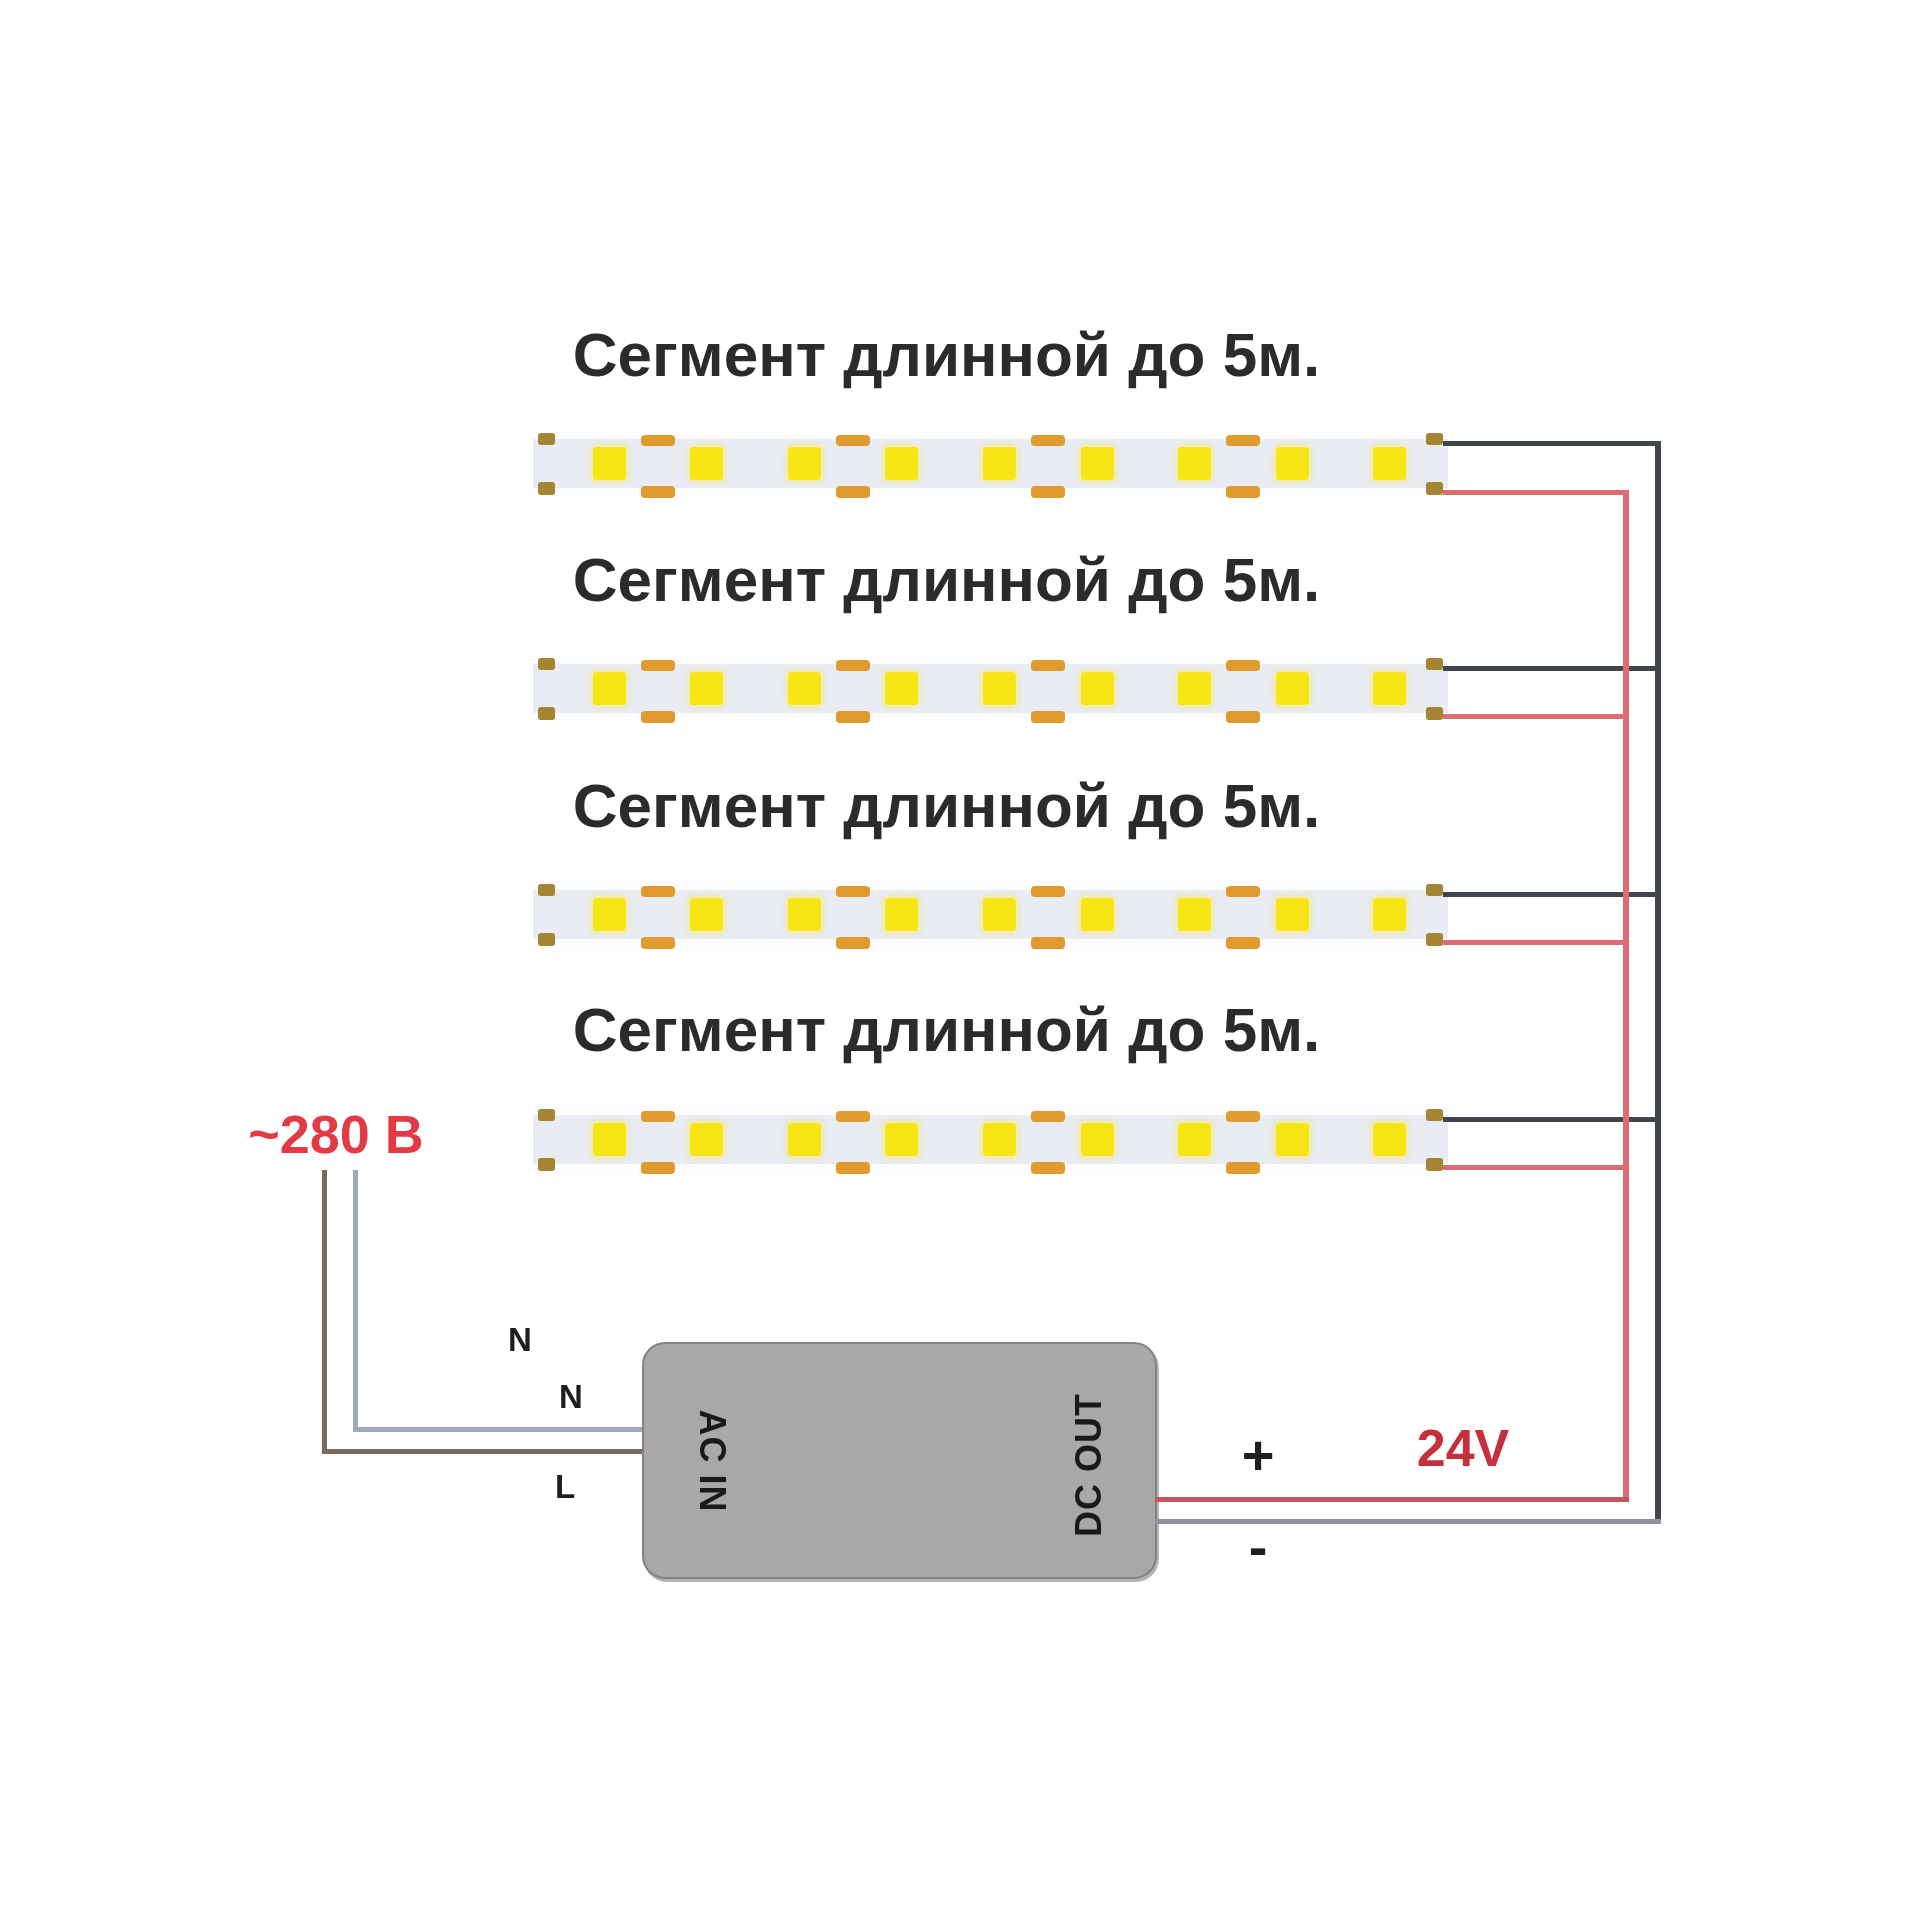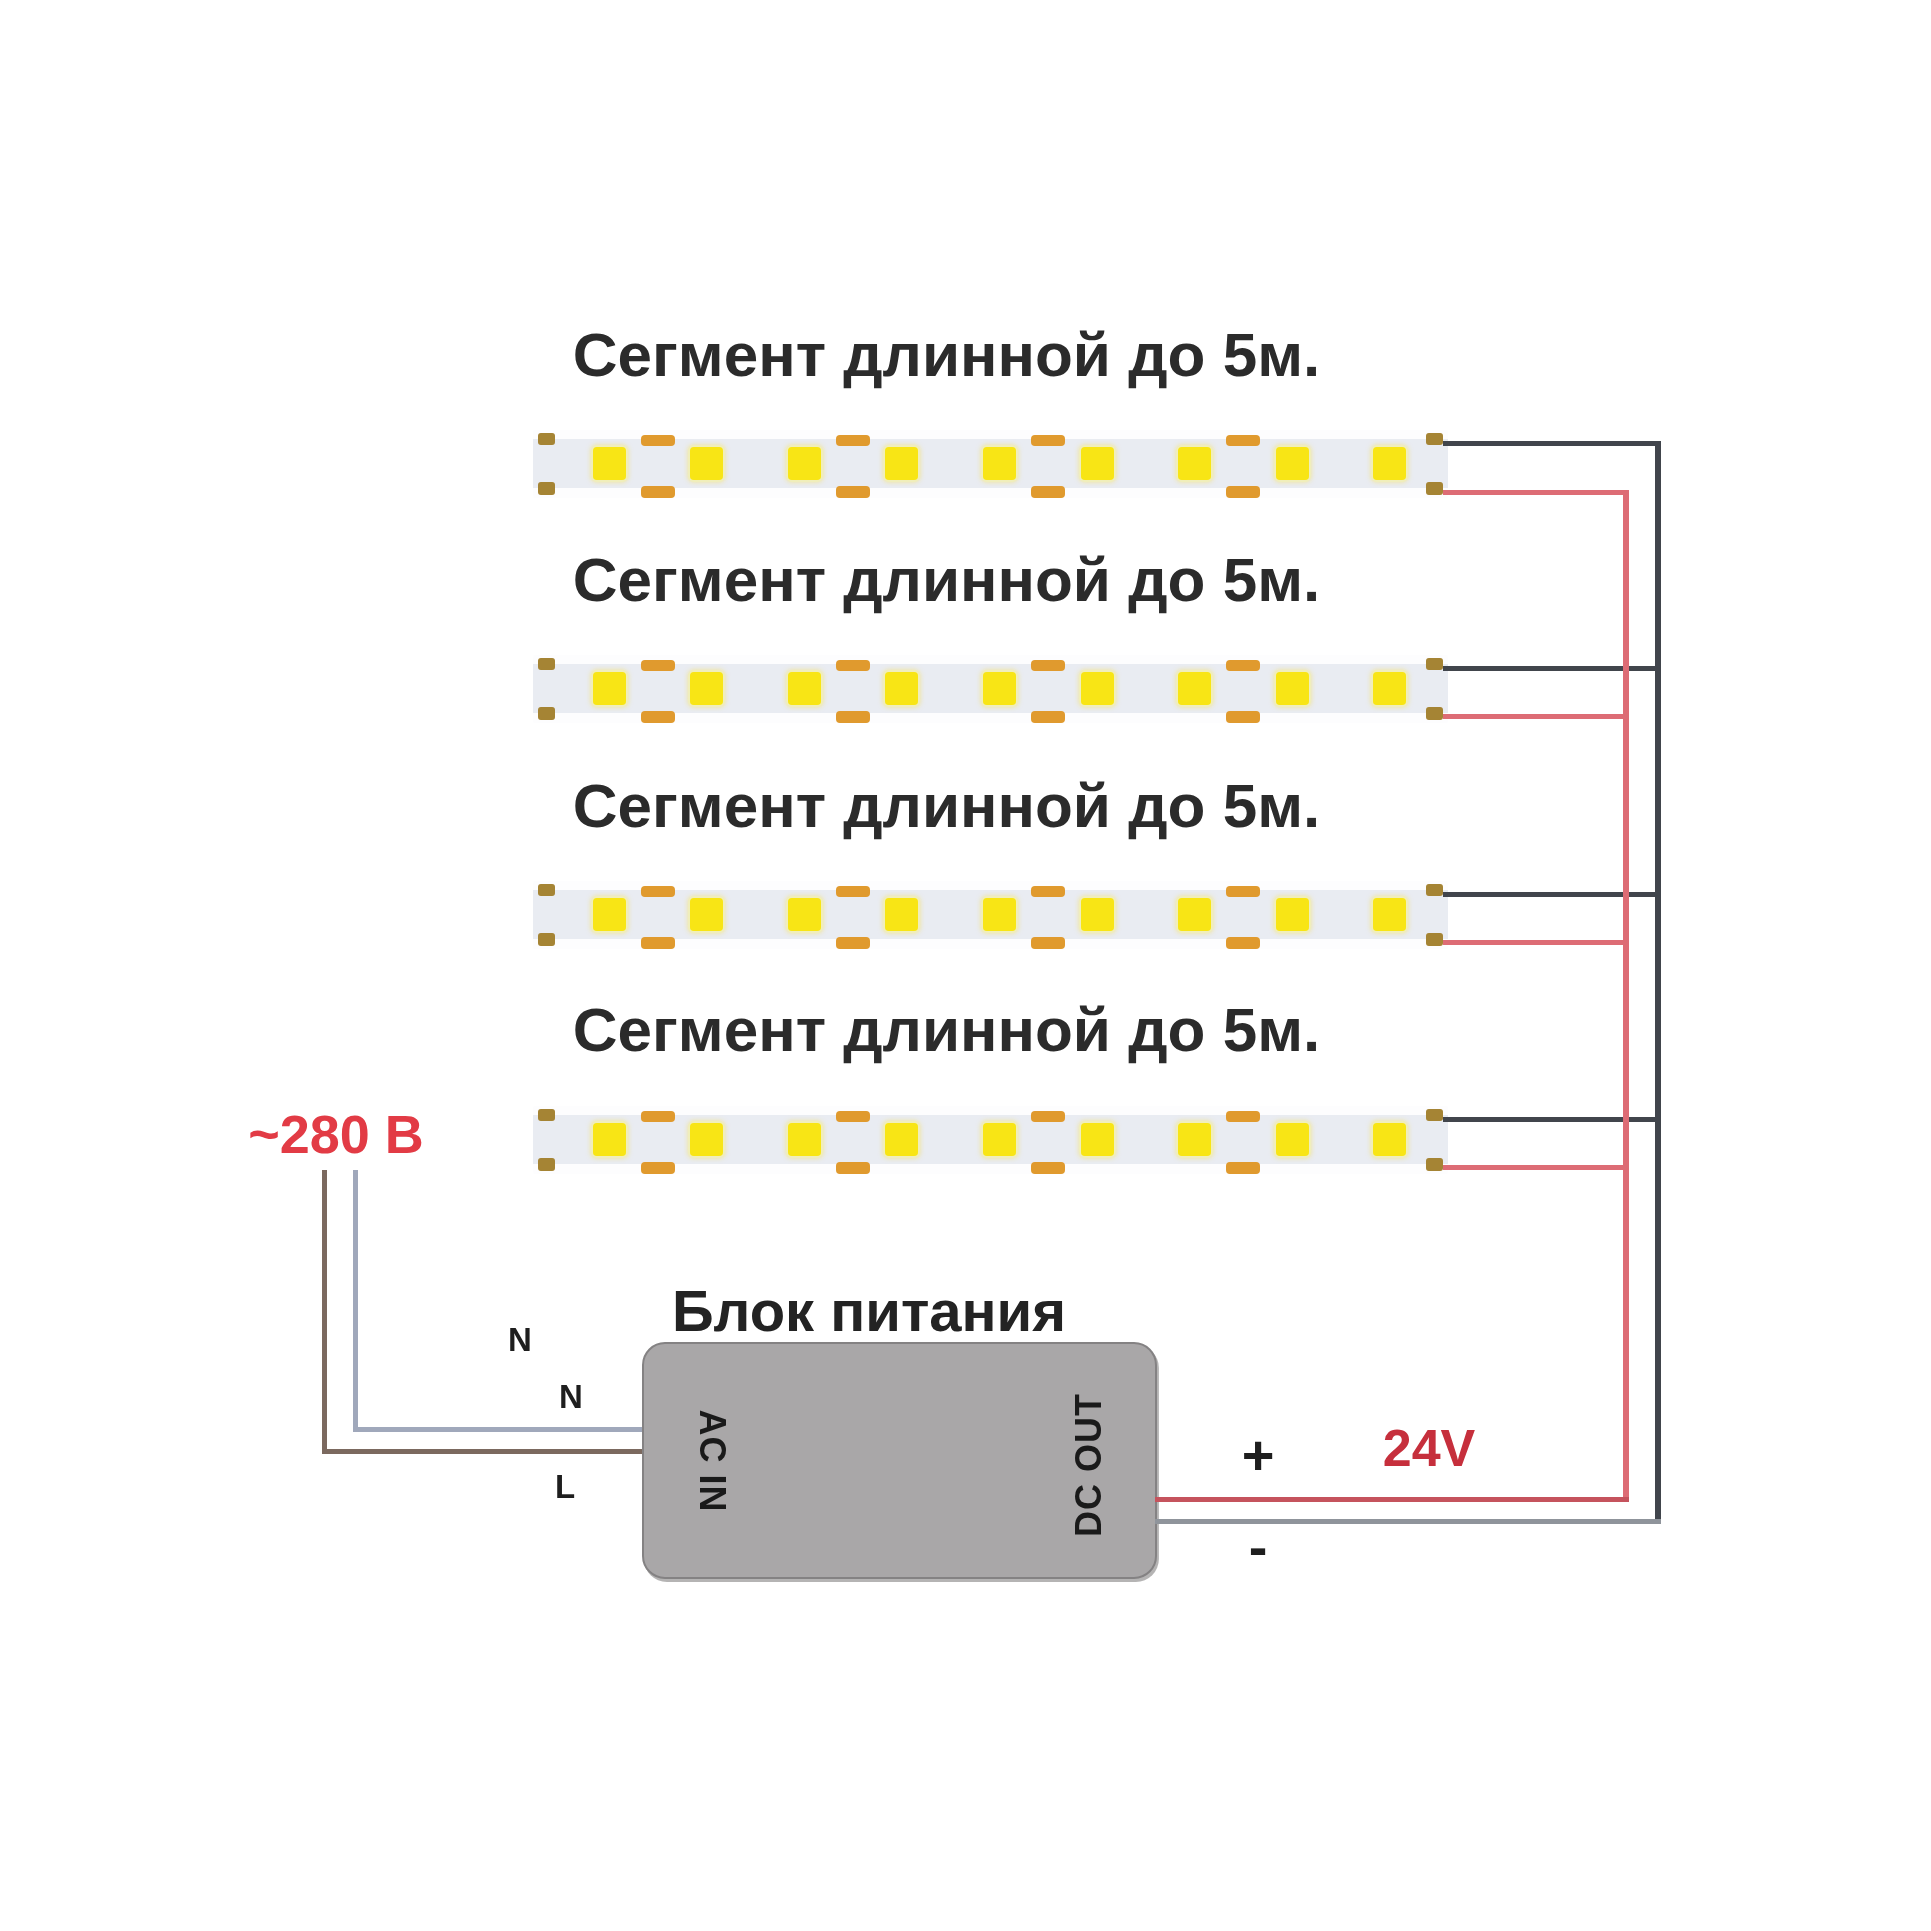--- a/index.html
+++ b/index.html
@@ -49,21 +49,21 @@
     position:absolute;transform:translate(-50%,-50%);
     font-weight:bold;color:#1e1e1e;white-space:nowrap;
   }
   .lbl.rot-cw{transform:translate(-50%,-50%) rotate(90deg);}
   .lbl.rot-ccw{transform:translate(-50%,-50%) rotate(-90deg);}
   .psu-title{font-size:58px;color:#232323;}
   .port-label{font-size:36px;color:#1a1a1a;letter-spacing:1px;}
   .ac-label{font-size:33px;}
   .sign{font-size:56px;}
   .v220{font-size:54px;color:var(--red-220,#e23b45);}
-  .v24{font-size:52px;color:var(--red-24v,#c62f3c);}
+  .v24{font-size:52px;color:var(--red-24v,#c62f3c);margin-left:34px;}
 </style>
 </head>
 <body>
 
 <div id="canvas">
 
   <div class="seg-title" style="top:319px">Сегмент длинной до 5м.</div>
   <div class="strip" style="top:430px">
       <div class="pad" style="left: 4.8px; top: 2.9px; width: 17.4px; height: 12.6px;"></div>
       <div class="pad" style="left: 4.8px; top: 52px; width: 17.4px; height: 12.6px;"></div>
@@ -176,21 +176,20 @@
 
   <div class="lbl v220" style="left:336px;top:1134px">~280 В</div>
   <div class="wire w-line" style="left:322px;top:1170px;width:4.8px;height:284px"></div>
   <div class="wire w-line" style="left:322px;top:1449px;width:320px;height:4.8px"></div>
   <div class="wire w-neutral" style="left:353px;top:1170px;width:4.8px;height:262px"></div>
   <div class="wire w-neutral" style="left:353px;top:1427px;width:289px;height:4.8px"></div>
   <div class="lbl ac-label" style="left:520px;top:1340px">N</div>
   <div class="lbl ac-label" style="left:571px;top:1397px">N</div>
   <div class="lbl ac-label" style="left:565px;top:1487px">L</div>
 
-  <div class="lbl psu-title" style="left:869px;top:1310px">Блок питания</div>
   <div class="psu"></div>
   <div class="lbl port-label rot-cw" style="left:712px;top:1461px">AC IN</div>
   <div class="lbl port-label rot-ccw" style="left:1089px;top:1465px">DC OUT</div>
 
   <div class="wire w-dcpos" style="left:1155px;top:1497px;width:474px;height:4.8px"></div>
   <div class="wire w-dcneg" style="left:1155px;top:1519px;width:506px;height:4.8px"></div>
   <div class="lbl sign" style="left:1258px;top:1454px">+</div>
   <div class="lbl sign" style="left:1258px;top:1546px">-</div>
   <div class="lbl v24" style="left:1429px;top:1448px">24V</div>
 

